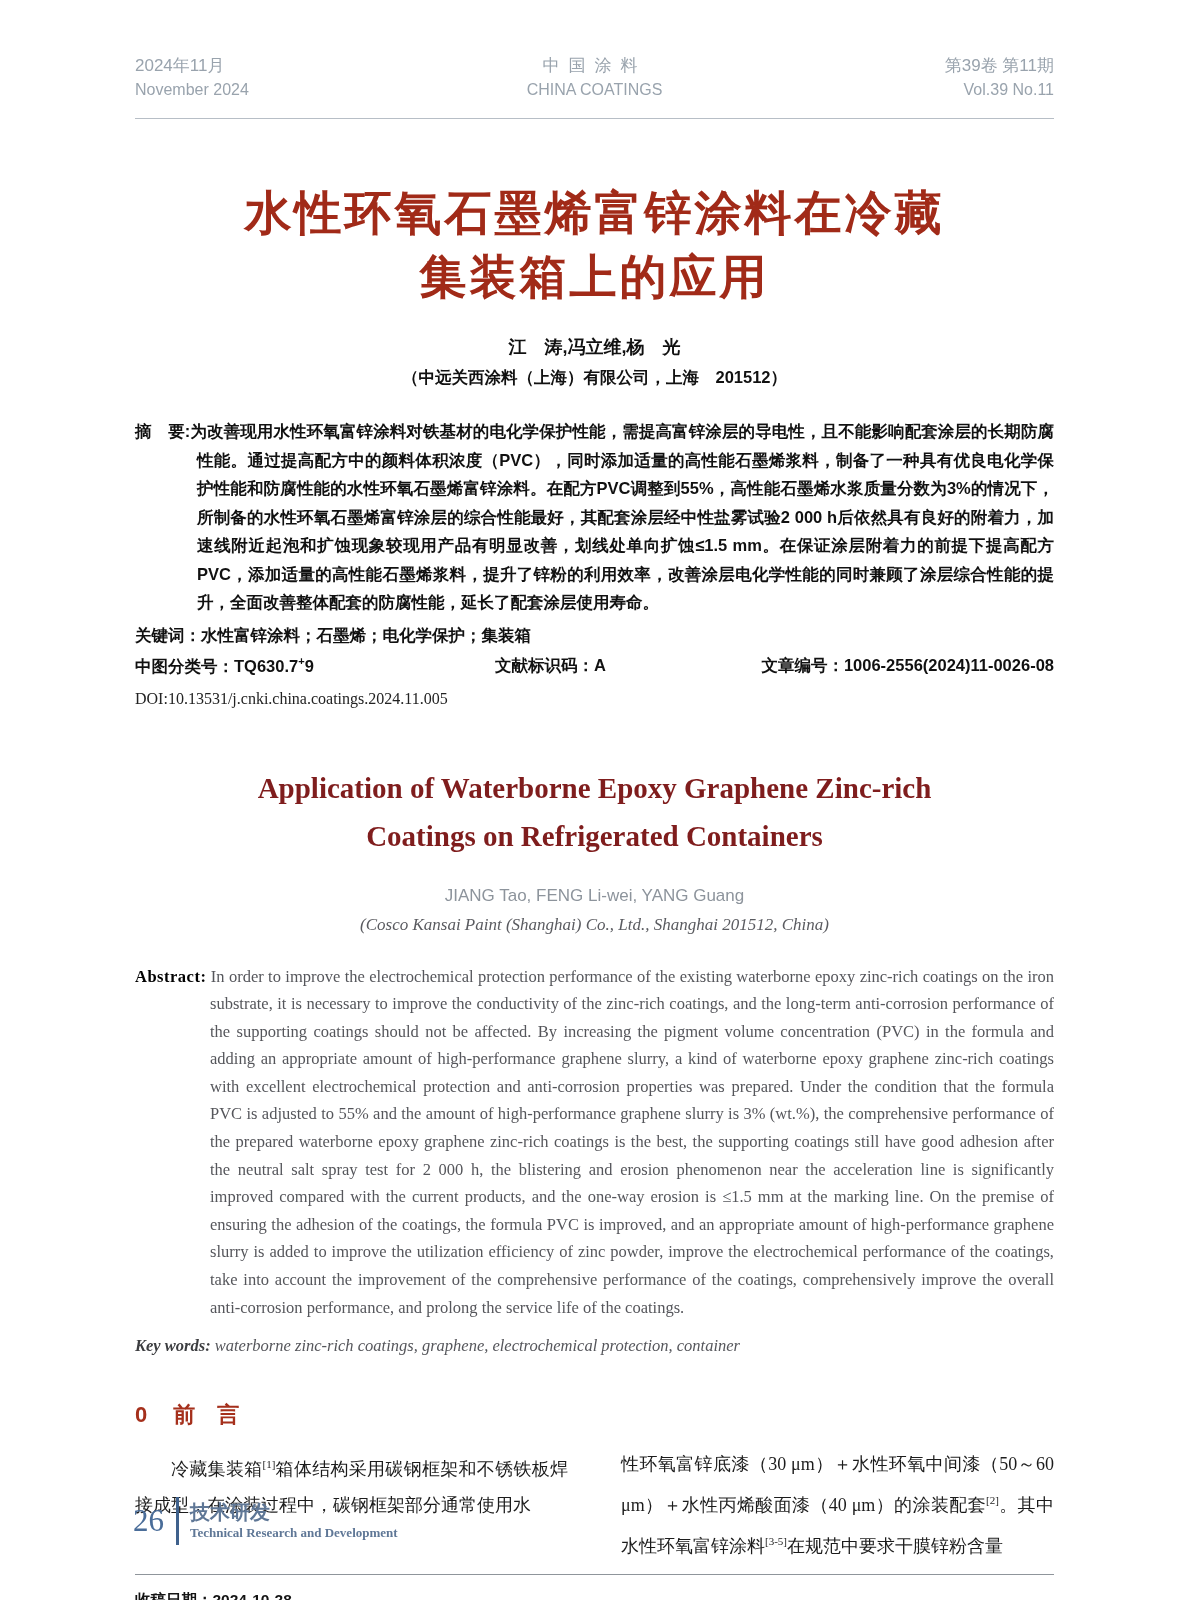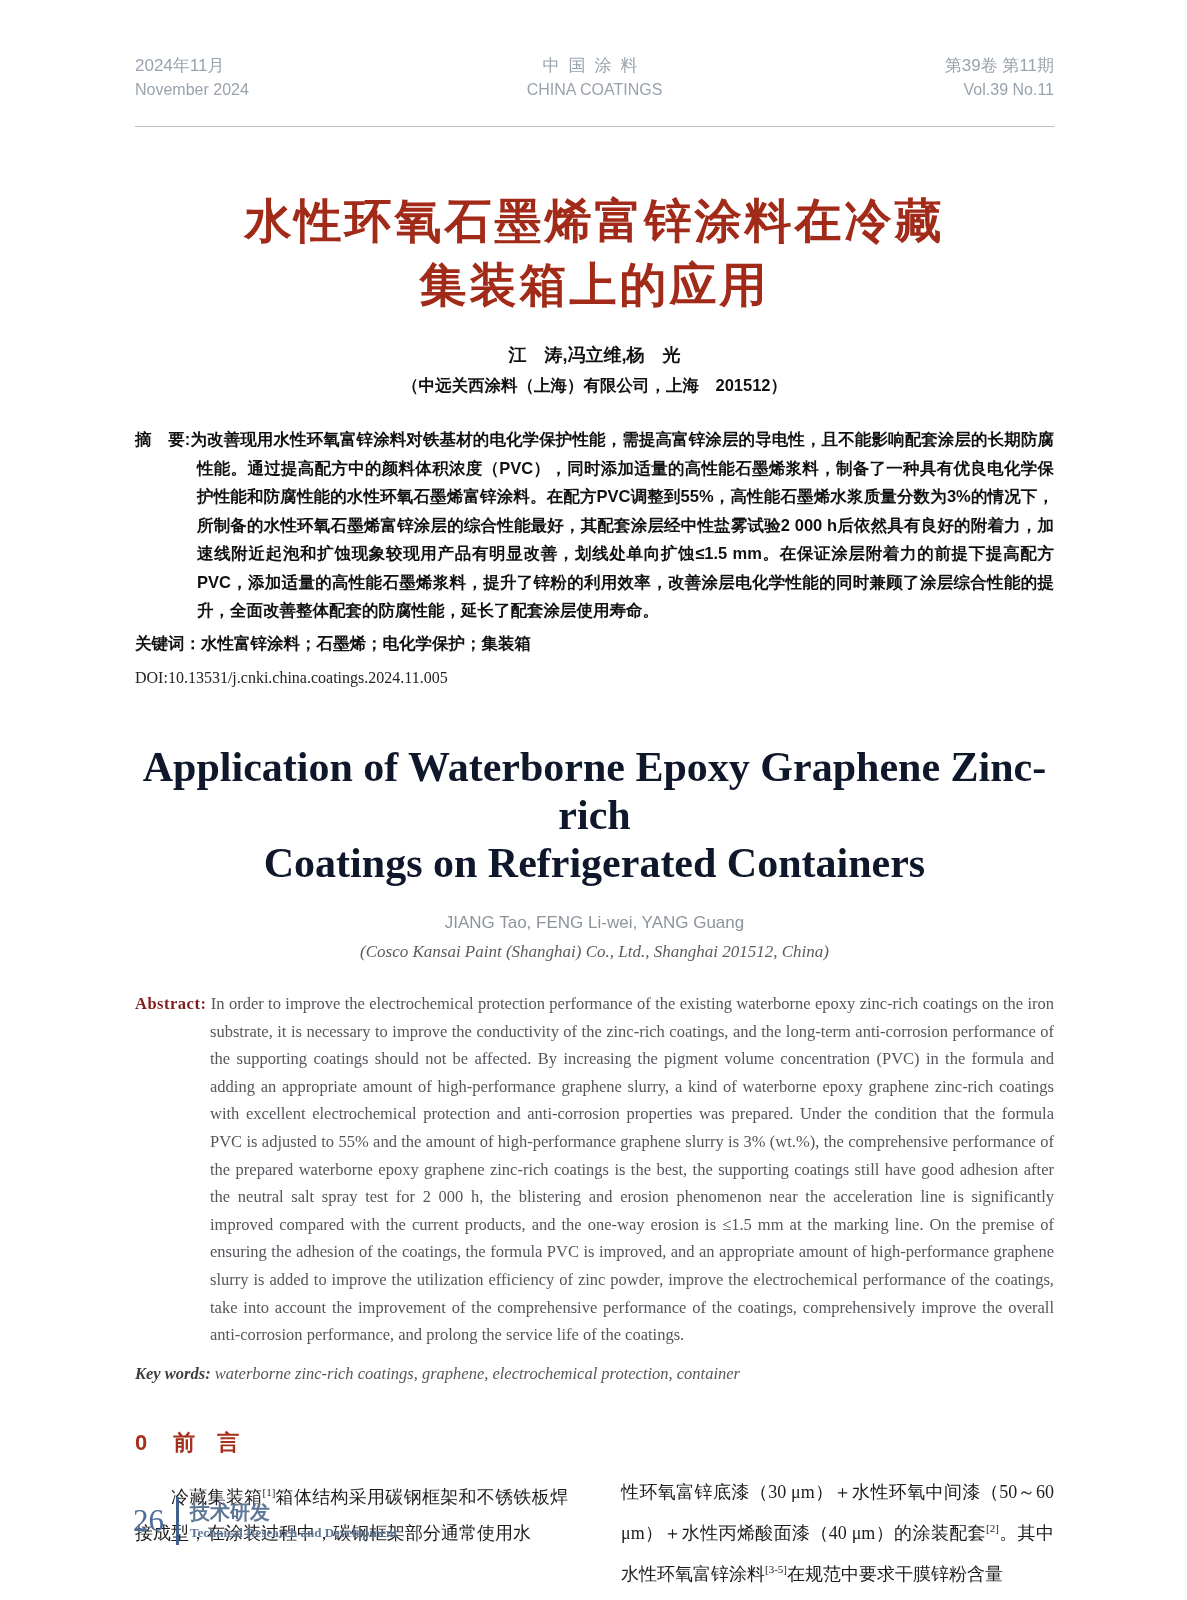--- a/index.html
+++ b/index.html
@@ -2,21 +2,21 @@
 <html><head>
 <meta charset="utf-8">
 <style>
   * { margin:0; padding:0; box-sizing:border-box; }
   html,body { width:1187px; height:1600px; background:#ffffff; }
   body { font-family:"Liberation Sans", sans-serif; color:#1a1a1a; position:relative; overflow:hidden; }
   .content { padding:0 133px 0 135px; }
 
   
   .hdr { display:flex; justify-content:space-between; align-items:flex-end;
-         padding-top:54px; padding-bottom:24px; border-bottom:1px solid #b7bec6;
+         padding-top:54px; padding-bottom:16px; border-bottom:1px solid #b7bec6;
          color:#99a3ad; }
   .hdr-col { line-height:24px; font-size:16px; }
   .hdr-left { text-align:left; width:220px; }
   .hdr-center { text-align:center; flex:1; }
   .hdr-center .zh { letter-spacing:9px; }
   .hdr-right { text-align:right; width:220px; }
   .hdr .zh { font-size:17px; }
   .hdr .en { font-size:16px; }
 
   
@@ -34,31 +34,31 @@
   .meta-row { margin-top:6px; display:flex; font-size:16.5px; font-weight:600; color:#111; }
   .meta-row .m1 { width:360px; }
   .meta-row .m2 { flex:1; }
   .meta-row .m3 { white-space:nowrap; }
   .meta-row sup { font-size:11px; }
 
   .doi { margin-top:12px; font-family:"Liberation Serif", serif; font-weight:normal;
          font-size:16px; color:#222; }
 
   
-  .en-title { margin-top:56px; text-align:center; color:#0f172a; font-weight:bold;
-              font-family:"Liberation Serif", serif; font-size:42px; line-height:48px; }
+  .en-title { margin-top:56px; text-align:center; color:#7f1d1d; font-weight:bold;
+              font-family:"Liberation Serif", serif; font-size:29px; line-height:48px; }
   .en-byline { margin-top:26px; text-align:center; font-size:17px; color:#8d949c; }
   .en-affil { margin-top:9px; text-align:center; font-family:"Liberation Serif", serif;
               font-style:italic; font-size:17px; color:#5a5b60; }
 
   
   .hang-en { margin-top:28px; font-family:"Liberation Serif", serif; font-size:16.5px;
              line-height:27.6px; color:#55565b; text-align:justify;
              padding-left:75px; text-indent:-75px; }
-  .hang-en .lbl { font-weight:bold; color:#7f1d1d; letter-spacing:0.5px; }
+  .hang-en .lbl { font-weight:bold; color:#000000; letter-spacing:0.5px; }
   .kw-en { margin-top:15px; font-family:"Liberation Serif", serif; font-size:16.5px; color:#55565b;font-style:italic; }
   .kw-en .lbl { font-weight:bold; color:#3c3d40; }
 
   
   .sec-head { margin-top:44px; color:#a5301c; font-weight:bold; font-size:22px; }
   .sec-head .num { margin-right:26px; }
   .sec-head .t { letter-spacing:22px; }
 
   .cols { display:flex; gap:53px; margin-top:16px; }
   .col { flex:1; font-family:"Liberation Serif", serif; font-size:18px; line-height:36px;
@@ -103,20 +103,25 @@
     <div>集装箱上的应用</div>
   </h1>
 
   <div class="byline">江　涛,冯立维,杨　光</div>
   <div class="affil">（中远关西涂料（上海）有限公司，上海　201512）</div>
 
   <p class="hang-zh"><span class="lbl">摘　要:</span><span>为改善现用水性环氧富锌涂料对铁基材的电化学保护性能，需提高富锌涂层的导电性，且不能影响配套涂层的长期防腐性能。通过提高配方中的颜料体积浓度（PVC），同时添加适量的高性能石墨烯浆料，制备了一种具有优良电化学保护性能和防腐性能的水性环氧石墨烯富锌涂料。在配方PVC调整到55%，高性能石墨烯水浆质量分数为3%的情况下，所制备的水性环氧石墨烯富锌涂层的综合性能最好，其配套涂层经中性盐雾试验2 000 h后依然具有良好的附着力，加速线附近起泡和扩蚀现象较现用产品有明显改善，划线处单向扩蚀≤1.5 mm。在保证涂层附着力的前提下提高配方PVC，添加适量的高性能石墨烯浆料，提升了锌粉的利用效率，改善涂层电化学性能的同时兼顾了涂层综合性能的提升，全面改善整体配套的防腐性能，延长了配套涂层使用寿命。</span></p>
 
   <p class="kw-zh">关键词：水性富锌涂料；石墨烯；电化学保护；集装箱</p>
 
+  <div class="meta-row">
+    <span class="m1"><span>中图分类号：TQ630.7</span><sup>+</sup><span>9</span></span>
+    <span class="m2">文献标识码：A</span>
+    <span class="m3">文章编号：1006-2556(2024)11-0026-08</span>
+  </div>
 
   <div class="doi">DOI:10.13531/j.cnki.china.coatings.2024.11.005</div>
 
   <h2 class="en-title">
     <div>Application of Waterborne Epoxy Graphene Zinc-rich</div>
     <div>Coatings on Refrigerated Containers</div>
   </h2>
 
   <div class="en-byline">JIANG Tao, FENG Li-wei, YANG Guang</div>
   <div class="en-affil">(Cosco Kansai Paint (Shanghai) Co., Ltd., Shanghai 201512, China)</div>

